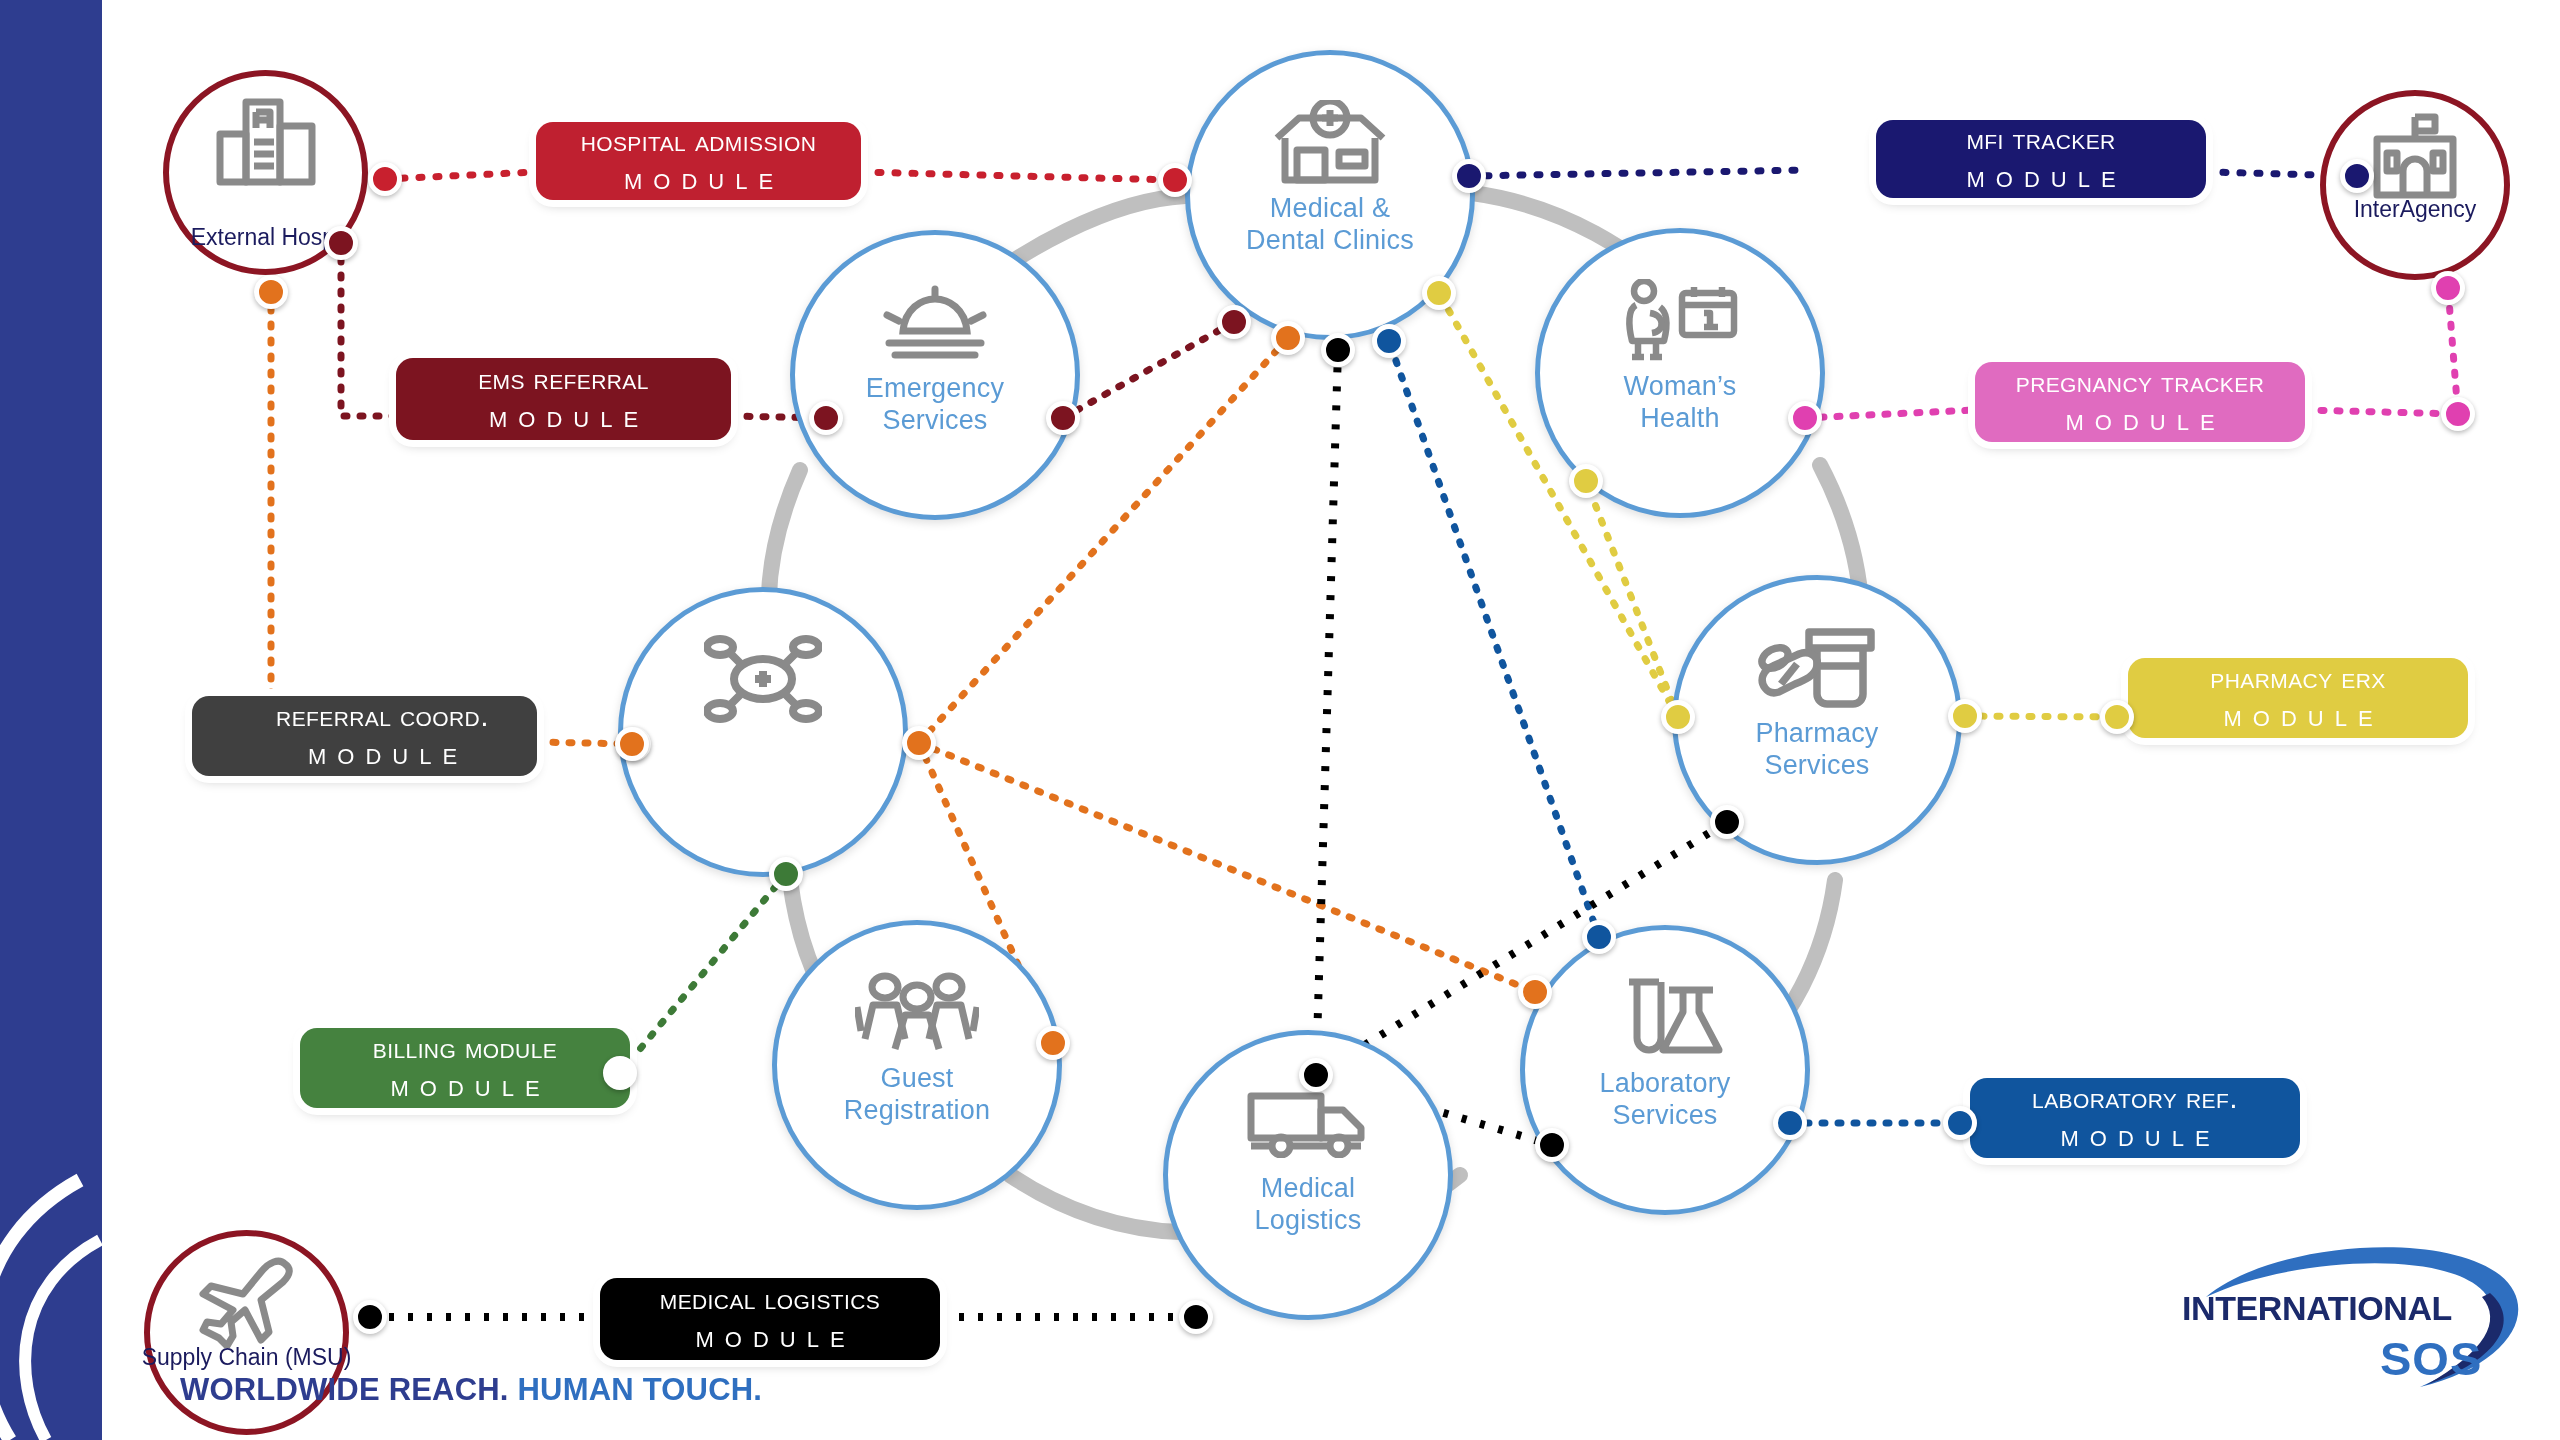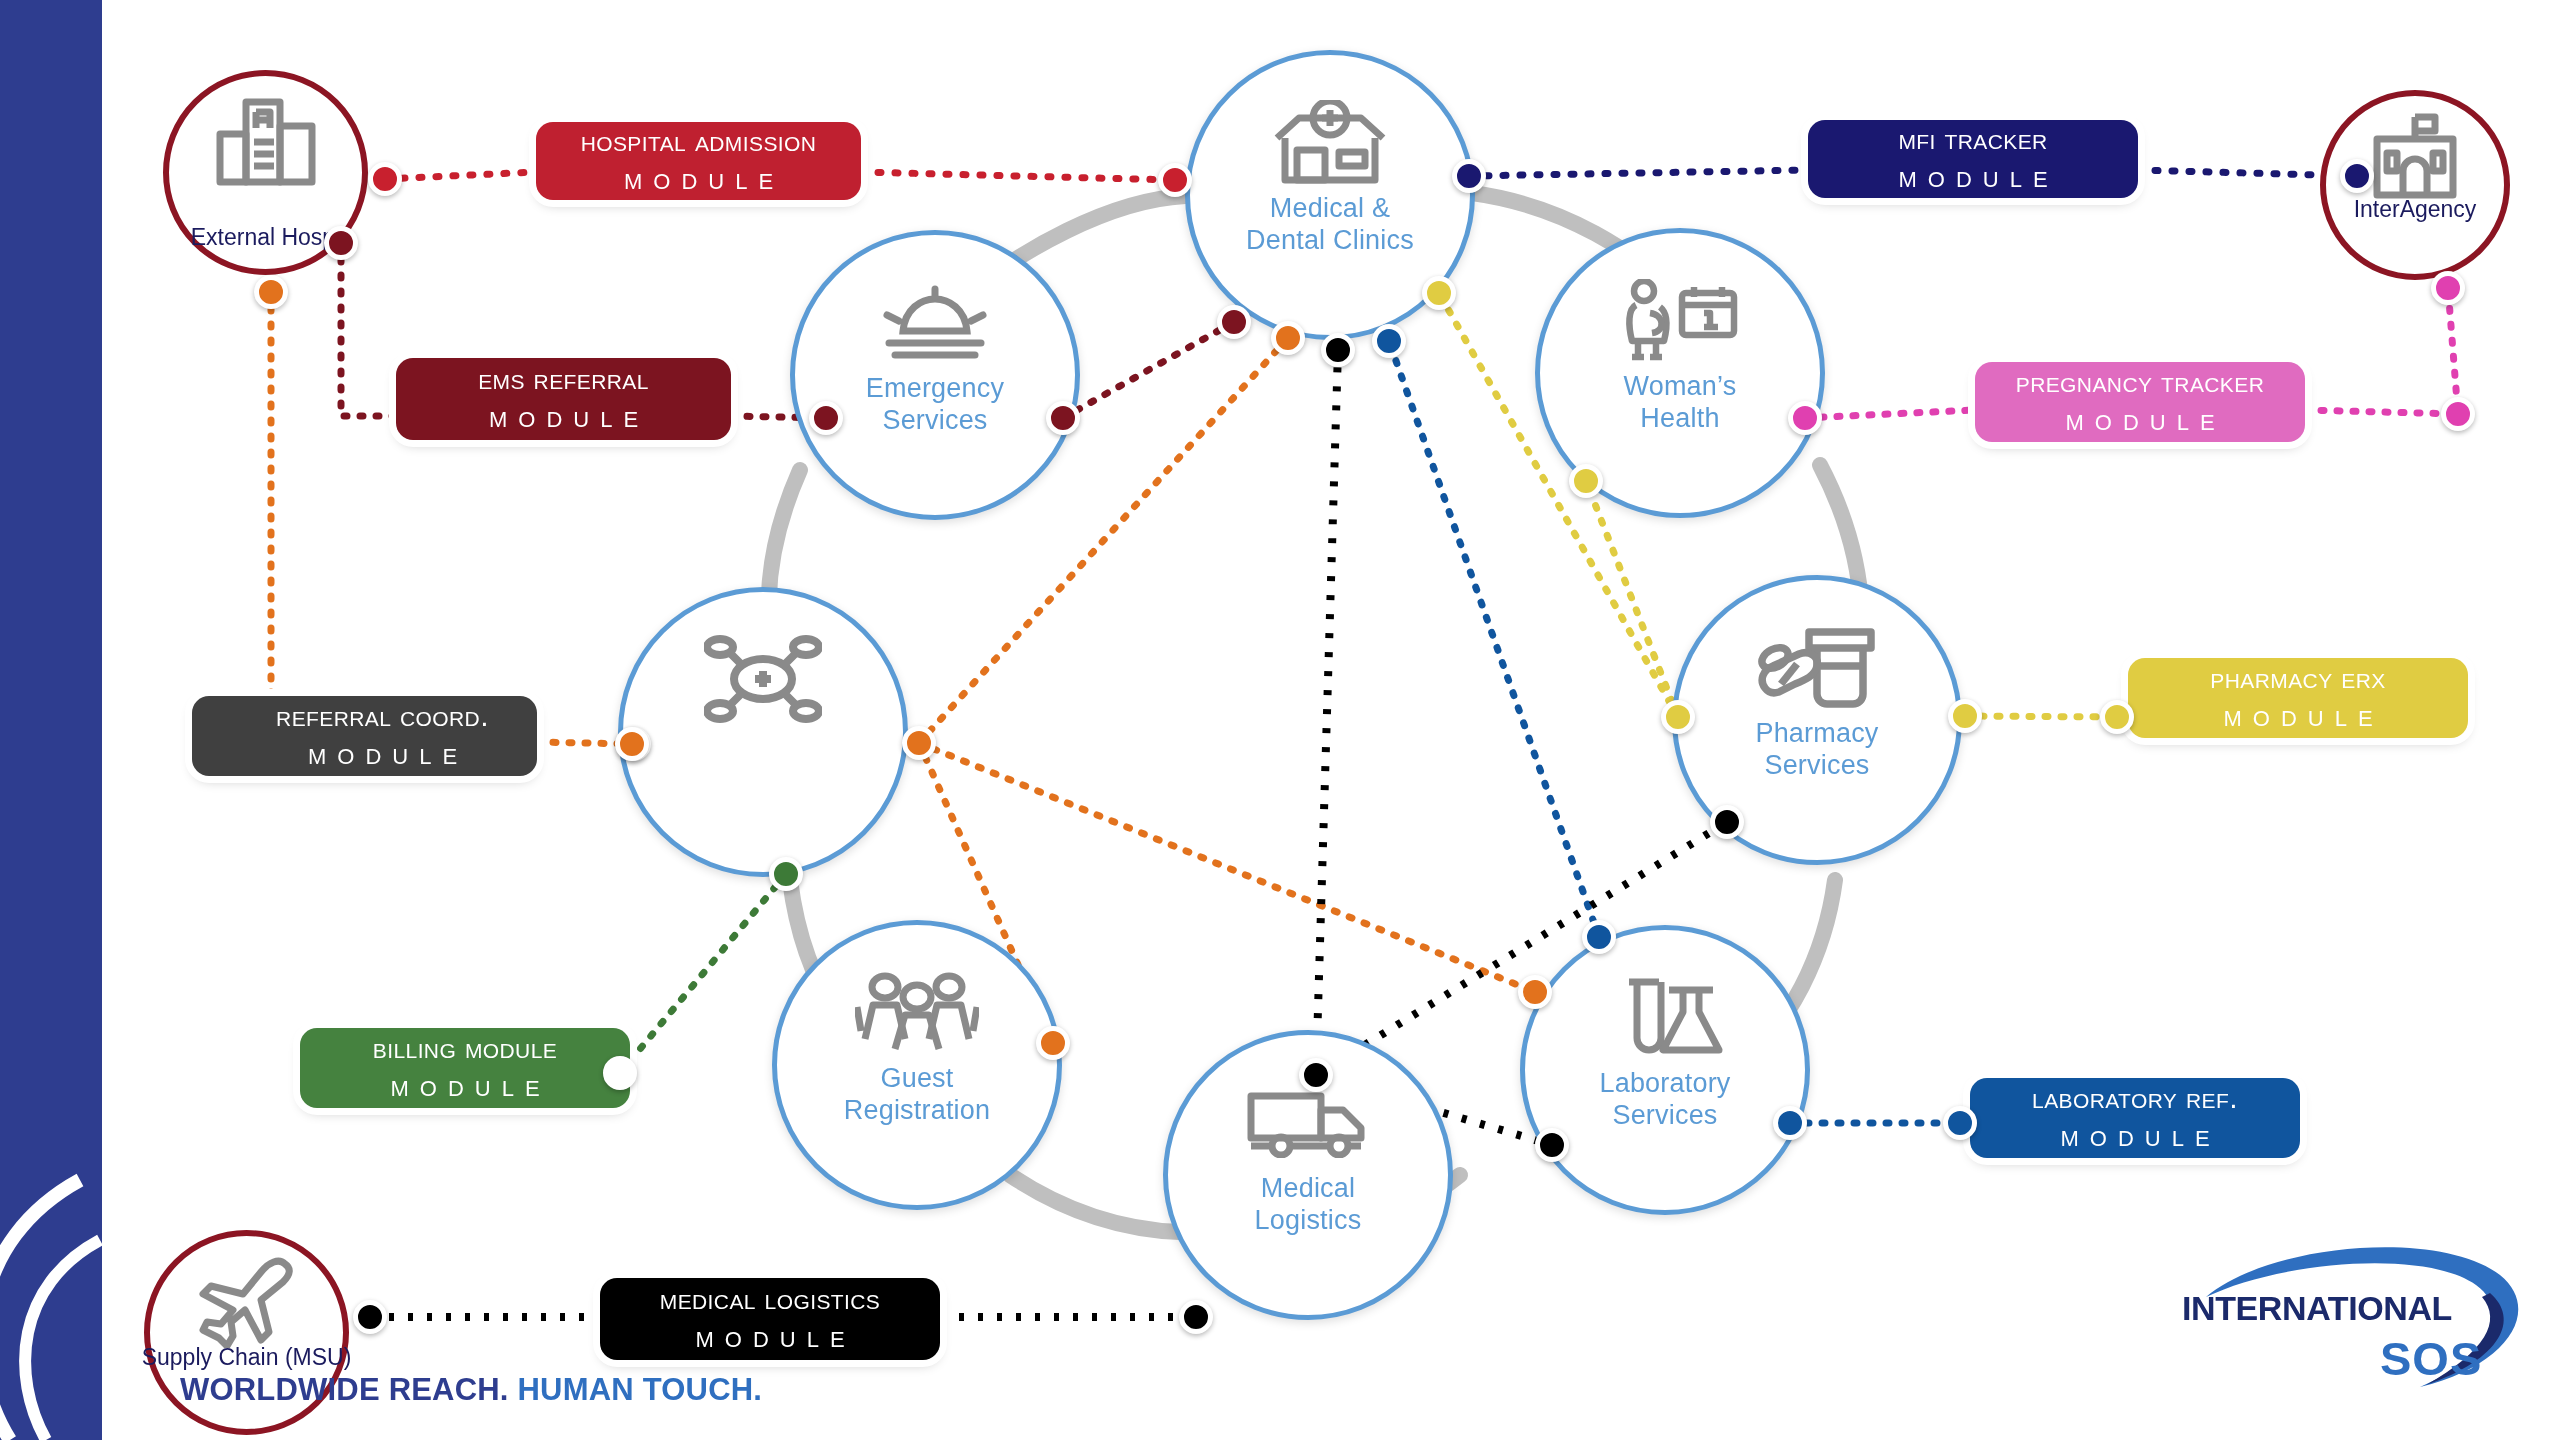--- a/index.html
+++ b/index.html
@@ -291,21 +291,21 @@
         </div>
         <div class="ext-label">Supply Chain (MSU)</div>
       </div>
     </div>
 
   <div id="module-layer">
       <div class="pill" style="left: 536px; top: 122px; width: 325px; height: 78px; background: rgb(191, 32, 48);">
         <div class="l1">Hospital Admission</div>
         <div class="l2">Module</div>
       </div>
-      <div class="pill" style="left: 1808px; top: 120px; width: 330px; height: 78px; background: rgb(26, 24, 112);">
+      <div class="pill" style="left: 1876px; top: 120px; width: 330px; height: 78px; background: rgb(26, 24, 112);">
         <div class="l1">MFI Tracker</div>
         <div class="l2">Module</div>
       </div>
       <div class="pill" style="left: 396px; top: 358px; width: 335px; height: 82px; background: rgb(124, 20, 32);">
         <div class="l1">EMS Referral</div>
         <div class="l2">Module</div>
       </div>
       <div class="pill" style="left: 1975px; top: 362px; width: 330px; height: 80px; background: rgb(224, 107, 192);">
         <div class="l1">Pregnancy Tracker</div>
         <div class="l2">Module</div>

